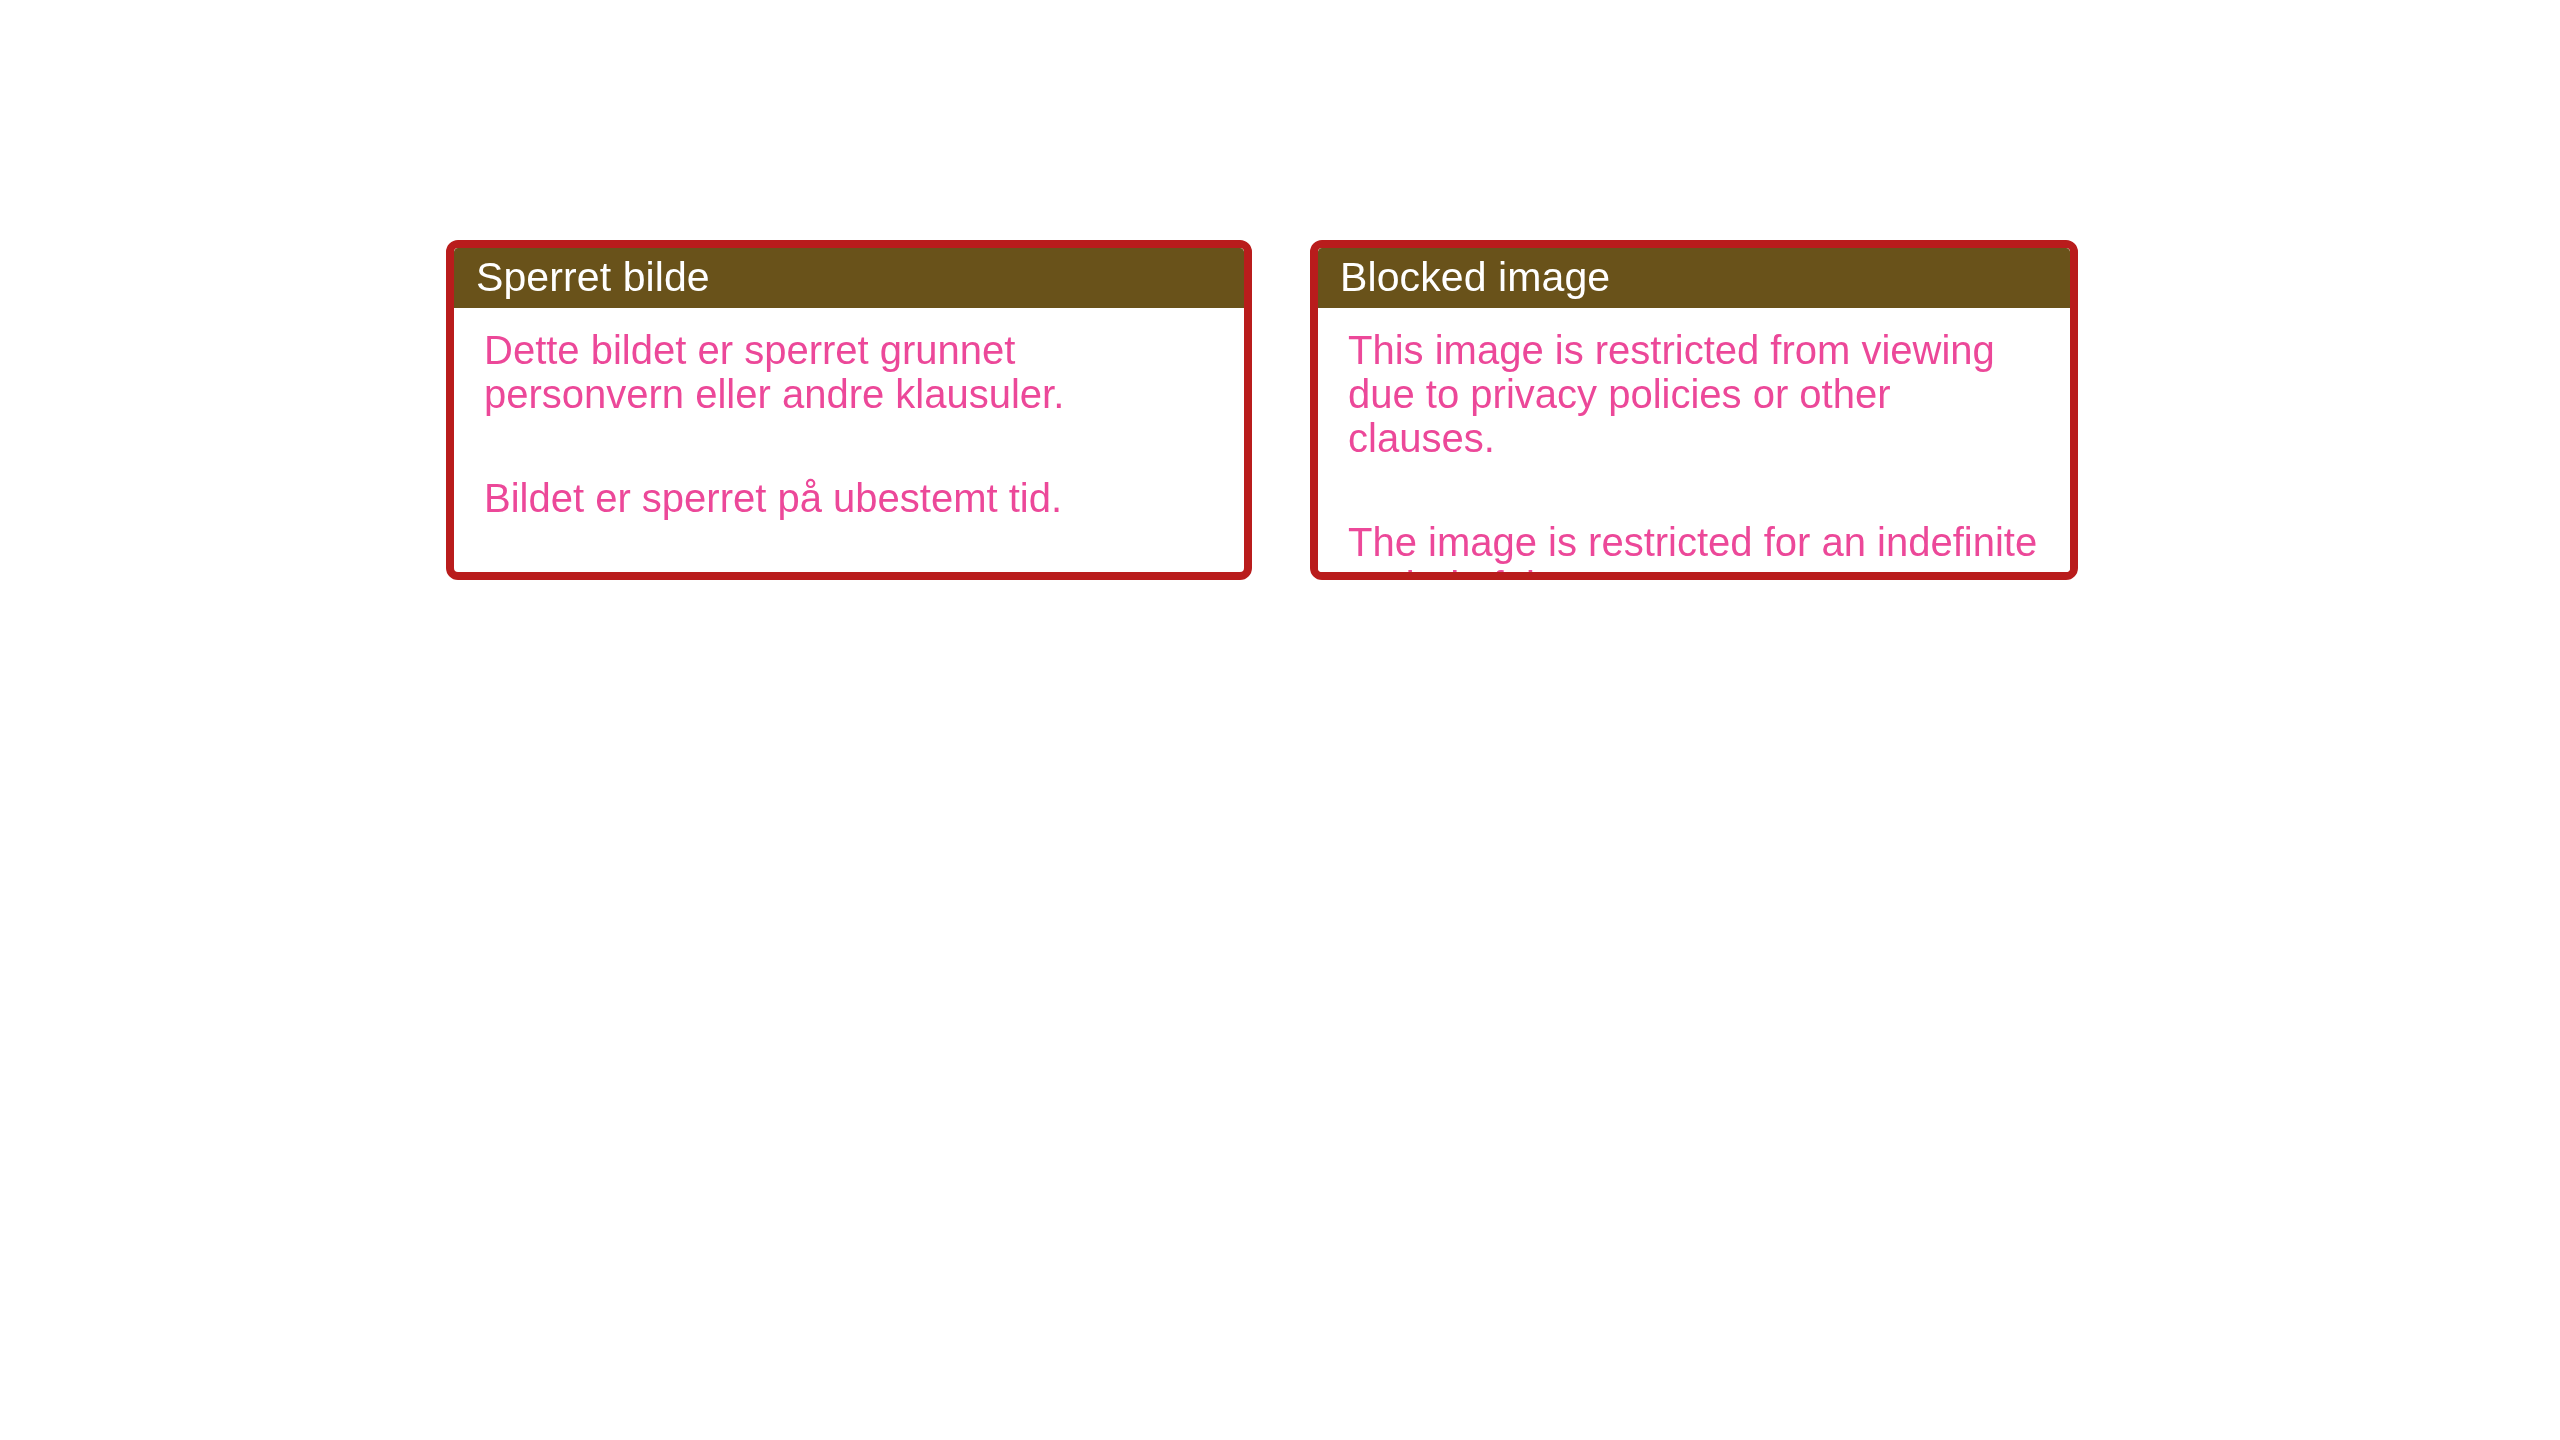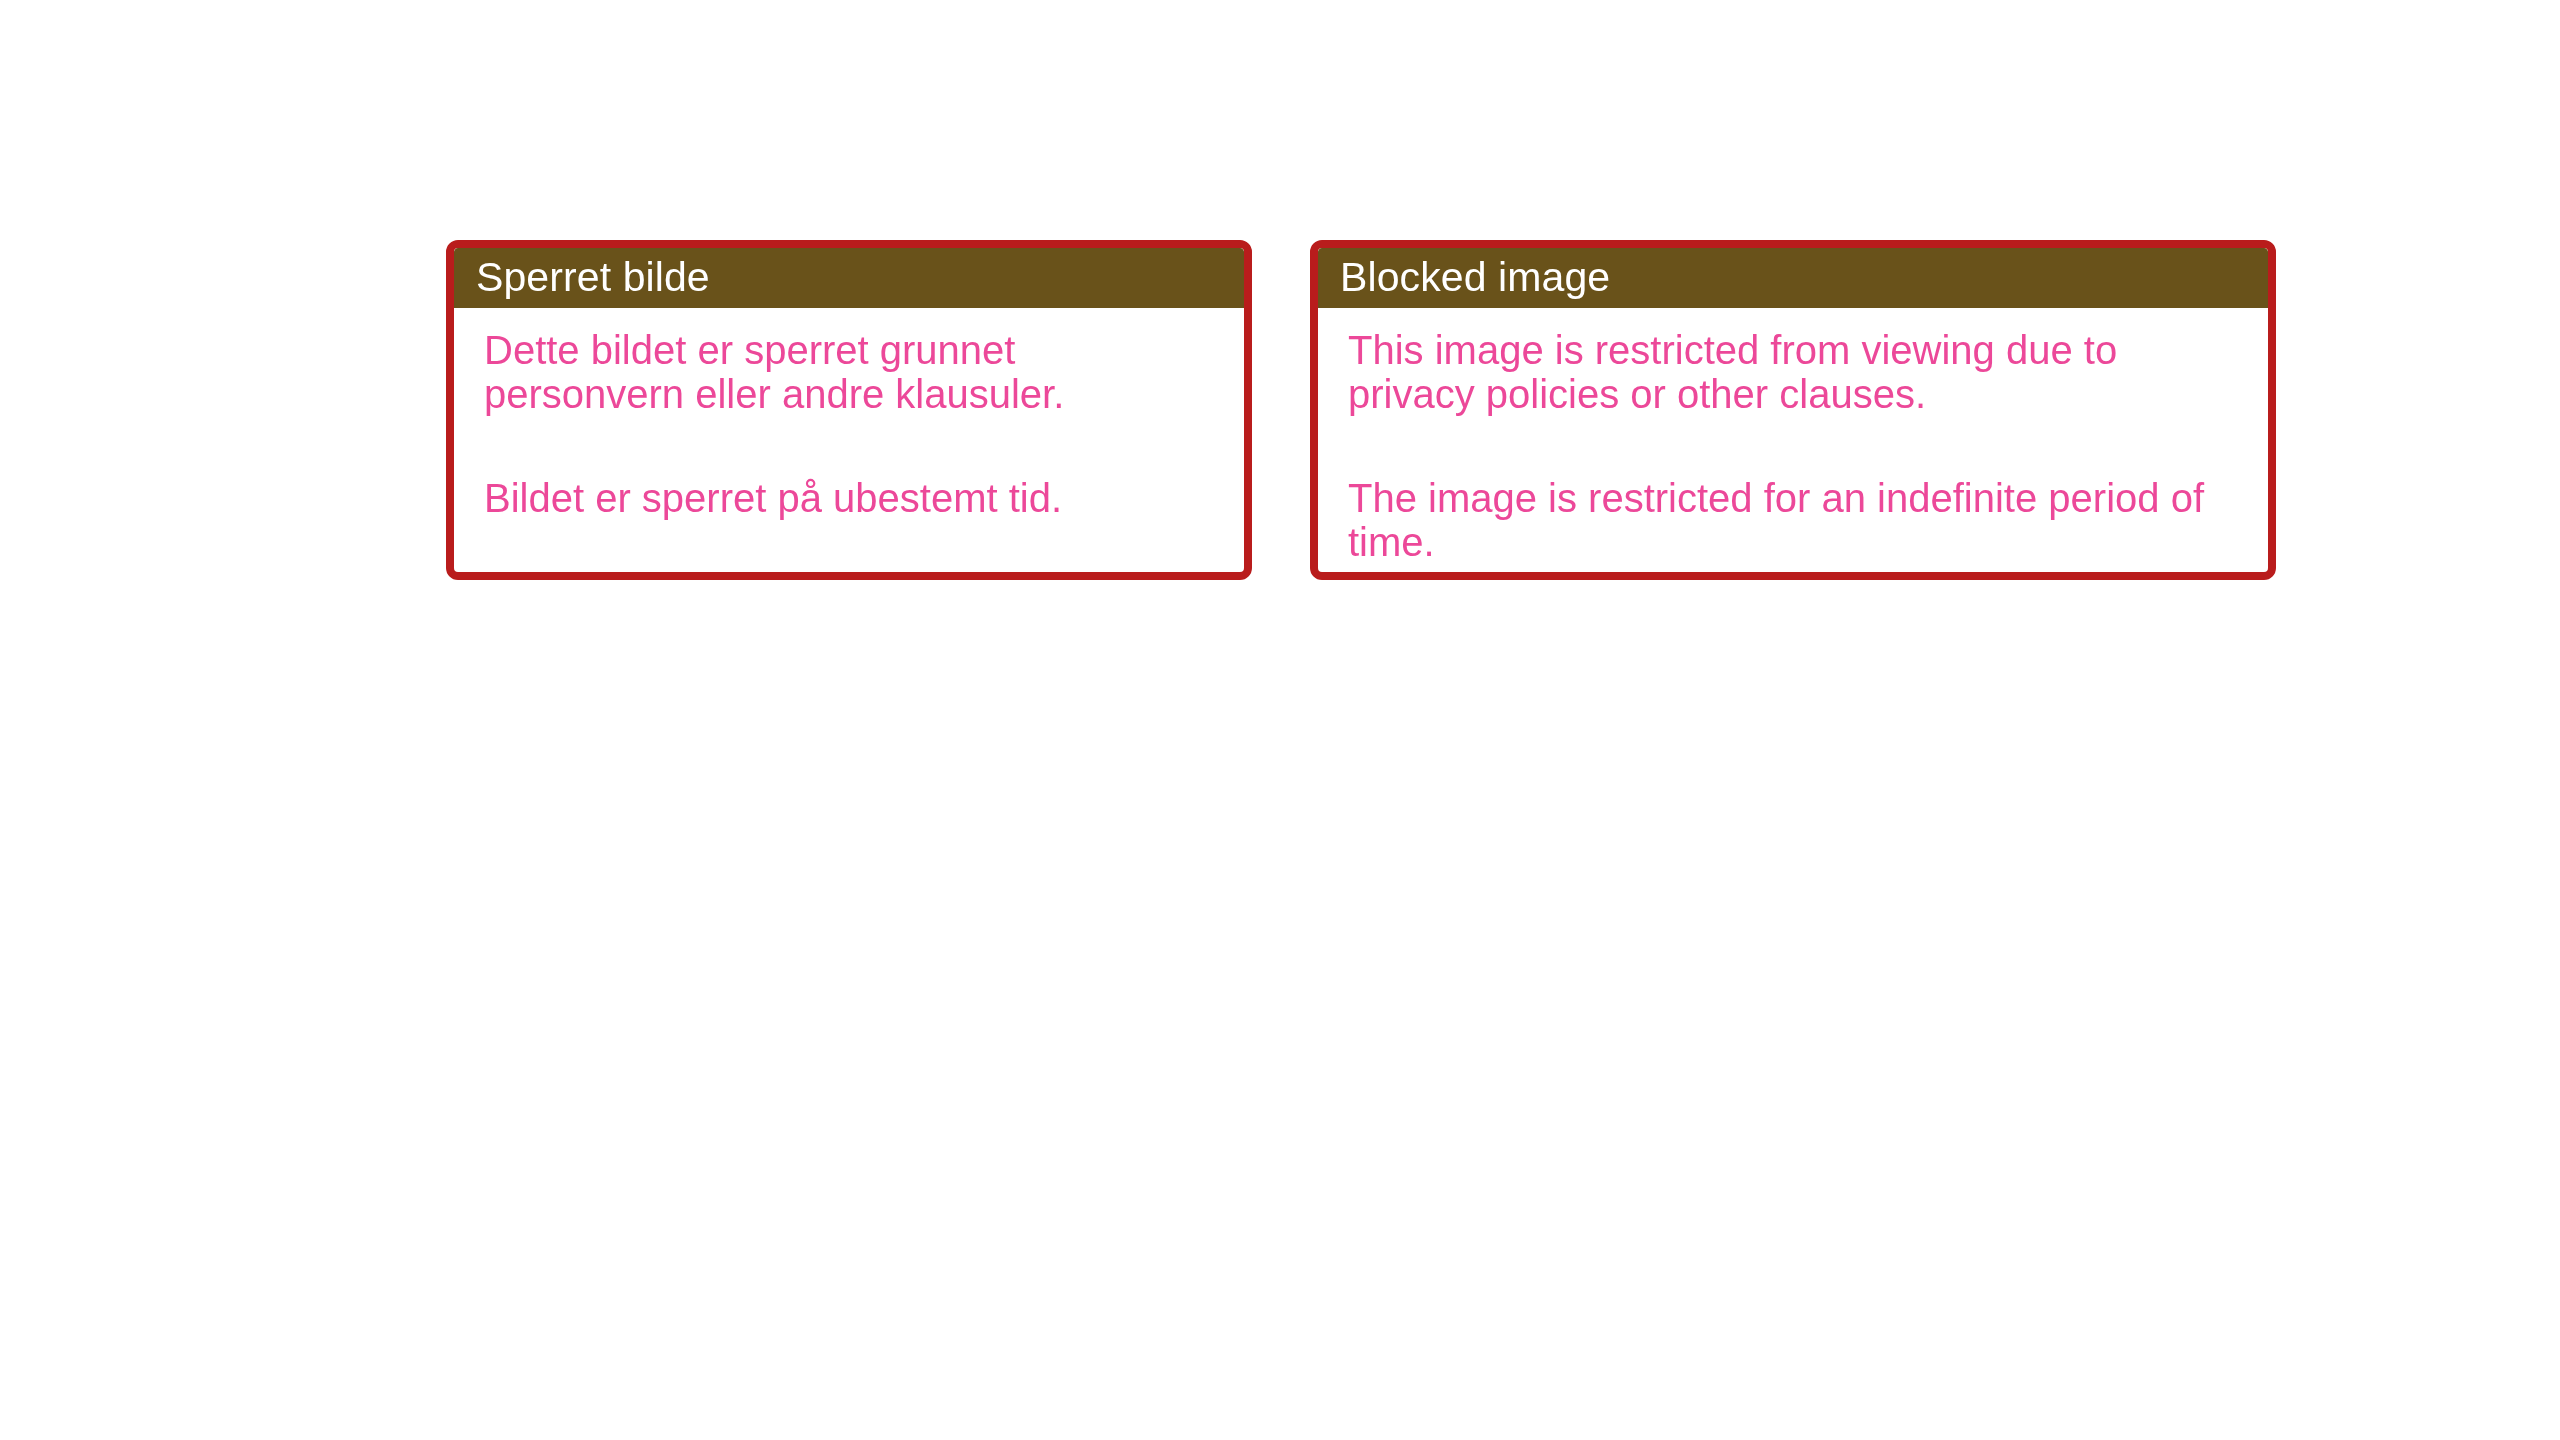--- a/index.html
+++ b/index.html
@@ -35,21 +35,21 @@
   .notice-card.card-no {
     left: 446px;
     top: 240px;
     width: 806px;
     height: 340px;
   }
 
   .notice-card.card-en {
     left: 1310px;
     top: 240px;
-    width: 966px;
+    width: 768px;
     height: 340px;
   }
 
   .card-header {
     box-sizing: border-box;
     height: 62px;
     background: #69521a;
     display: flex;
     align-items: center;
     padding: 0 0 0 24px;

